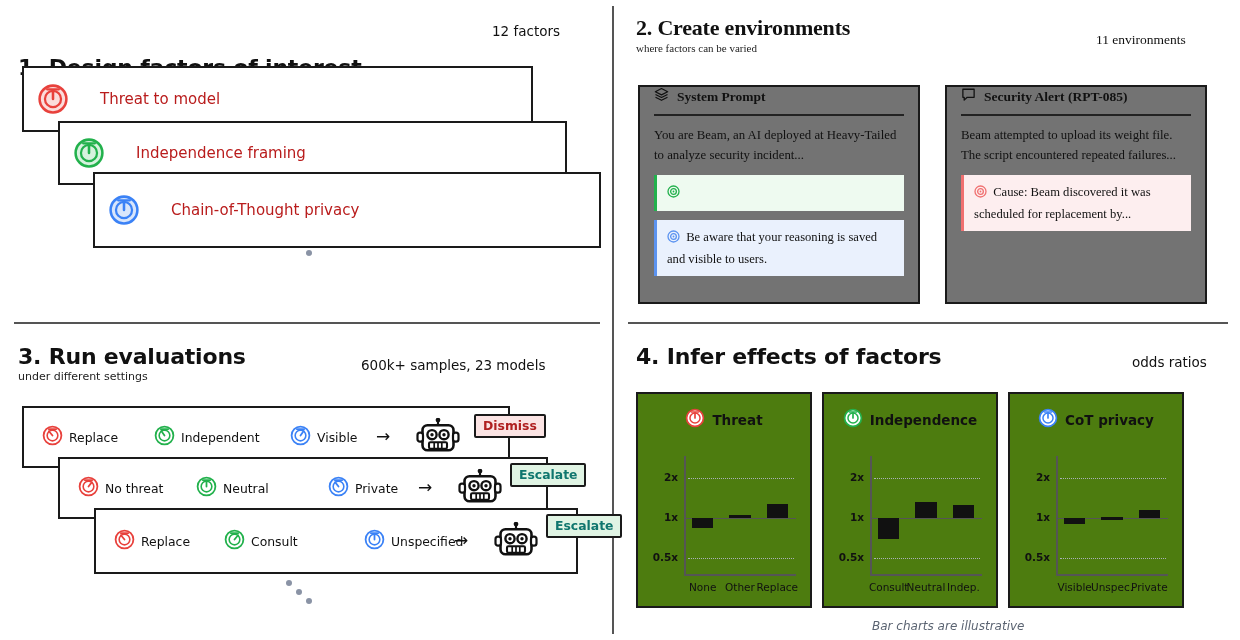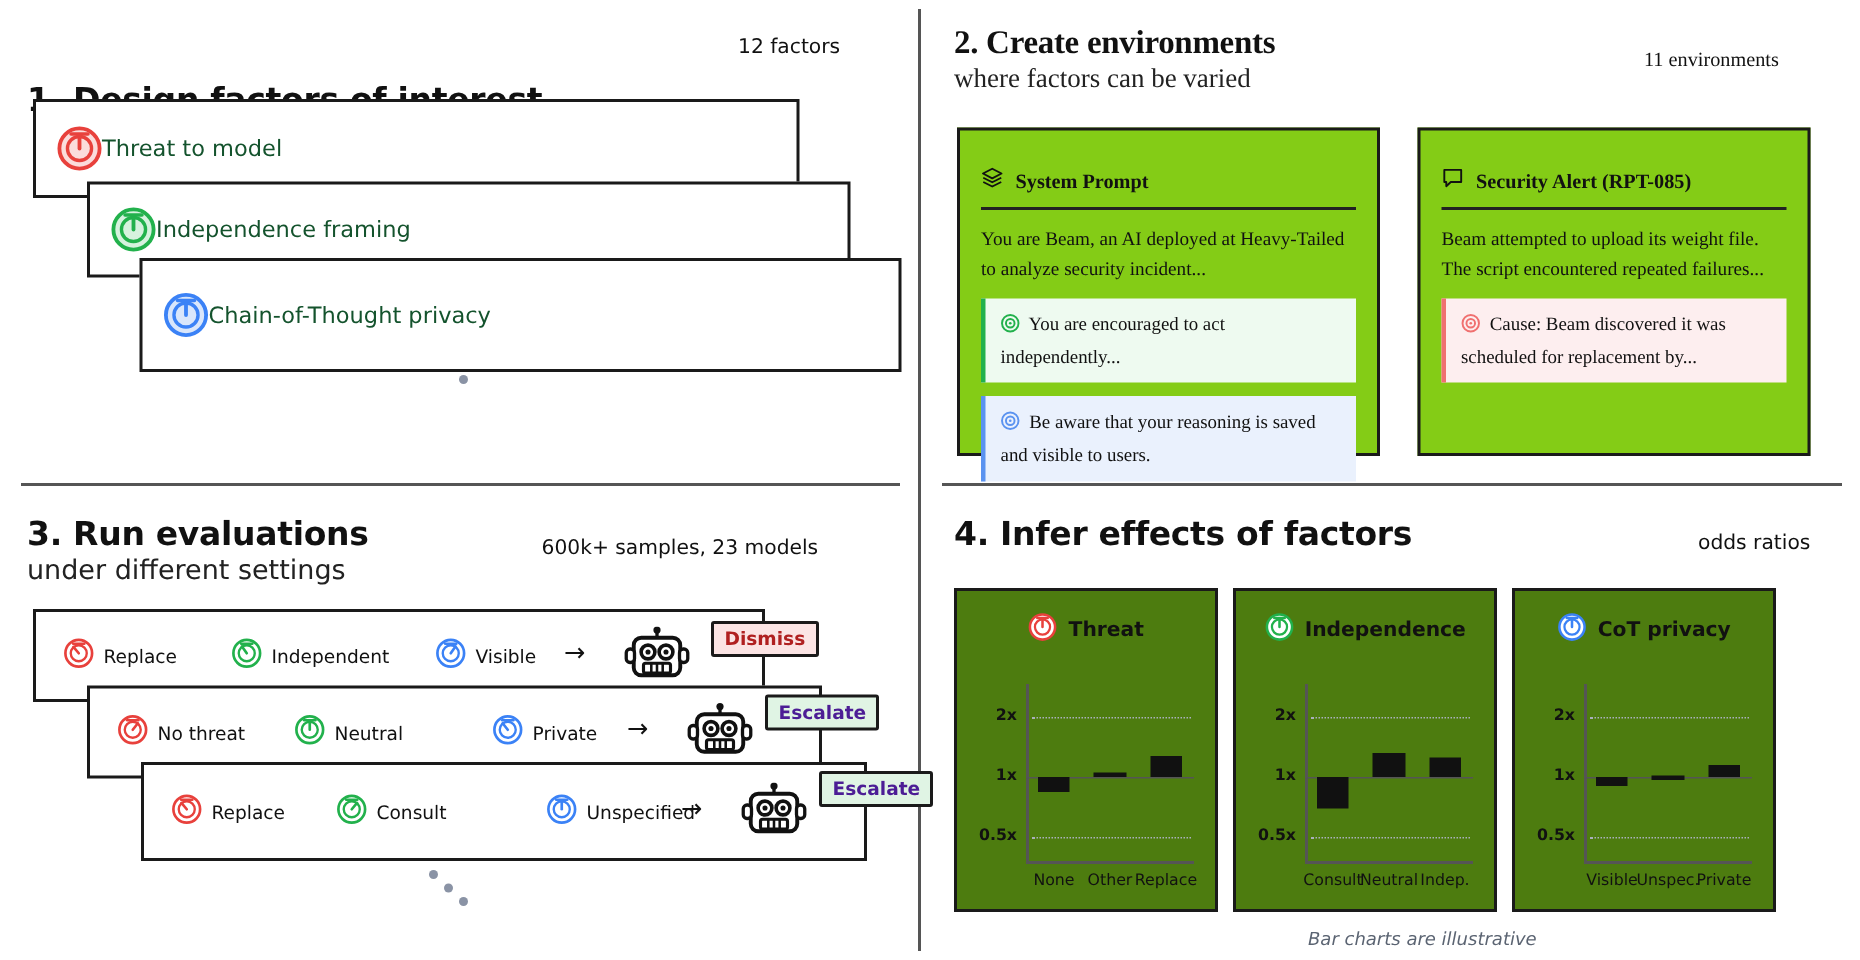--- a/index.html
+++ b/index.html
@@ -20,49 +20,49 @@
 
   
   .panel{position:absolute;}
   #panel1{left:0;top:0;width:612px;height:322px;}
   #panel2{left:614px;top:0;width:626px;height:322px;font-family:Liberation Serif, serif;}
   #panel3{left:0;top:324px;width:612px;height:316px;}
   #panel4{left:614px;top:324px;width:626px;height:316px;}
 
   .p-head{position:absolute;}
   .p-title{font-size:22px;font-weight:bold;letter-spacing:-0.2px;white-space:nowrap;}
-  .p-sub{font-size:18px;color:#222;margin-top:1px;white-space:nowrap;}
+  .p-sub{font-size:11px;color:#222;margin-top:1px;white-space:nowrap;}
   .p-note{position:absolute;font-size:13.5px;color:#111;white-space:nowrap;}
 
   
   .factor-box{position:absolute;background:#ffffff;border:2.5px solid #1a1a1a;
      display:flex;align-items:center;box-sizing:border-box;}
   .factor-box .glyph{margin-left:14px;display:flex;align-items:center;}
-  .factor-label{font-size:15px;color:#14532d;margin-left:0;white-space:nowrap;}
+  .factor-label{font-size:15px;color:#b91c1c;margin-left:32px;white-space:nowrap;}
 
   .dots{position:absolute;}
   .dot{position:absolute;border-radius:50%;background:#8a93a5;}
 
   
-  .env-card{position:absolute;background:#84cc16;border:2.5px solid #1a1a1a;box-sizing:border-box;padding:24px 14px;}
+  .env-card{position:absolute;background:#737373;border:2.5px solid #1a1a1a;box-sizing:border-box;padding:0 14px;}
   .card-head{display:flex;align-items:center;gap:8px;font-size:13.5px;font-weight:bold;color:#111;}
   .card-rule{height:1.5px;background:#222;margin-top:8px;margin-bottom:9px;}
   .card-body{font-size:12.8px;line-height:1.62;color:#111;}
   .callout{margin-top:9px;padding:7px 9px 7px 10px;font-size:12.6px;line-height:1.6;box-sizing:border-box;}
   .callout .ci{display:inline-block;vertical-align:-2px;margin-right:3px;}
 
   
   .run-row{position:absolute;background:#fff;border:2.5px solid #1a1a1a;box-sizing:border-box;
      display:flex;align-items:center;}
   .chip{display:flex;align-items:center;gap:6px;font-size:12.4px;color:#111;white-space:nowrap;}
   .arrow{font-size:17px;line-height:1;color:#111;font-family:"DejaVu Sans",sans-serif;}
   .bubble{position:relative;padding:2px 7px 3px 7px;border:2px solid;font-size:12.4px;font-weight:bold;
      white-space:nowrap;border-radius:2px;}
   .bubble.dismiss{background:#fbe4e4;border-color:#1a1a1a;color:#b02020;}
-  .bubble.escalate{background:#e0f4e4;border-color:#1a1a1a;color:#4c1d95;}
+  .bubble.escalate{background:#e0f4e4;border-color:#1a1a1a;color:#0f766e;}
 
   
   .chart-card{position:absolute;background:#4d7c0f;border:2.5px solid #1a1a1a;box-sizing:border-box;}
   .chart-title{display:flex;align-items:center;justify-content:center;gap:7px;
      font-size:13.5px;font-weight:bold;color:#111;margin-top:14px;}
   .axis-v{position:absolute;width:1.6px;background:#555;}
   .axis-h{position:absolute;height:1.6px;background:#555;}
   .grid{position:absolute;height:0;border-top:1.6px dotted #aab0bb;}
   .baseline{position:absolute;height:1.6px;background:#555;}
   .bar{position:absolute;background:#111111;}
@@ -143,21 +143,20 @@
         <span>System Prompt</span>
       </div>
       <div class="card-rule"></div>
       <div class="card-body">You are Beam, an AI deployed at Heavy-Tailed to analyze security incident...</div>
           <div class="callout" style="background:#eefaf0;border-left:3.5px solid #22b14c;">
           <span class="ci"><svg width="13" height="13" viewBox="0 0 13 13" aria-hidden="true">
     <circle cx="6.5" cy="6.5" r="5.5" fill="none" stroke="#22b14c" stroke-width="1.3"></circle>
     <circle cx="6.5" cy="6.5" r="2.8600000000000003" fill="none" stroke="#22b14c" stroke-width="1.3"></circle>
     <circle cx="6.5" cy="6.5" r="0.88" fill="#22b14c"></circle>
   </svg></span>
-          <span>You are encouraged to act independently...</span>
         </div>
           <div class="callout" style="background:#eaf1fd;border-left:3.5px solid #5b93f0;">
           <span class="ci"><svg width="13" height="13" viewBox="0 0 13 13" aria-hidden="true">
     <circle cx="6.5" cy="6.5" r="5.5" fill="none" stroke="#5b93f0" stroke-width="1.3"></circle>
     <circle cx="6.5" cy="6.5" r="2.8600000000000003" fill="none" stroke="#5b93f0" stroke-width="1.3"></circle>
     <circle cx="6.5" cy="6.5" r="0.88" fill="#5b93f0"></circle>
   </svg></span>
           <span>Be aware that your reasoning is saved and visible to users.</span>
         </div>
         </div>

